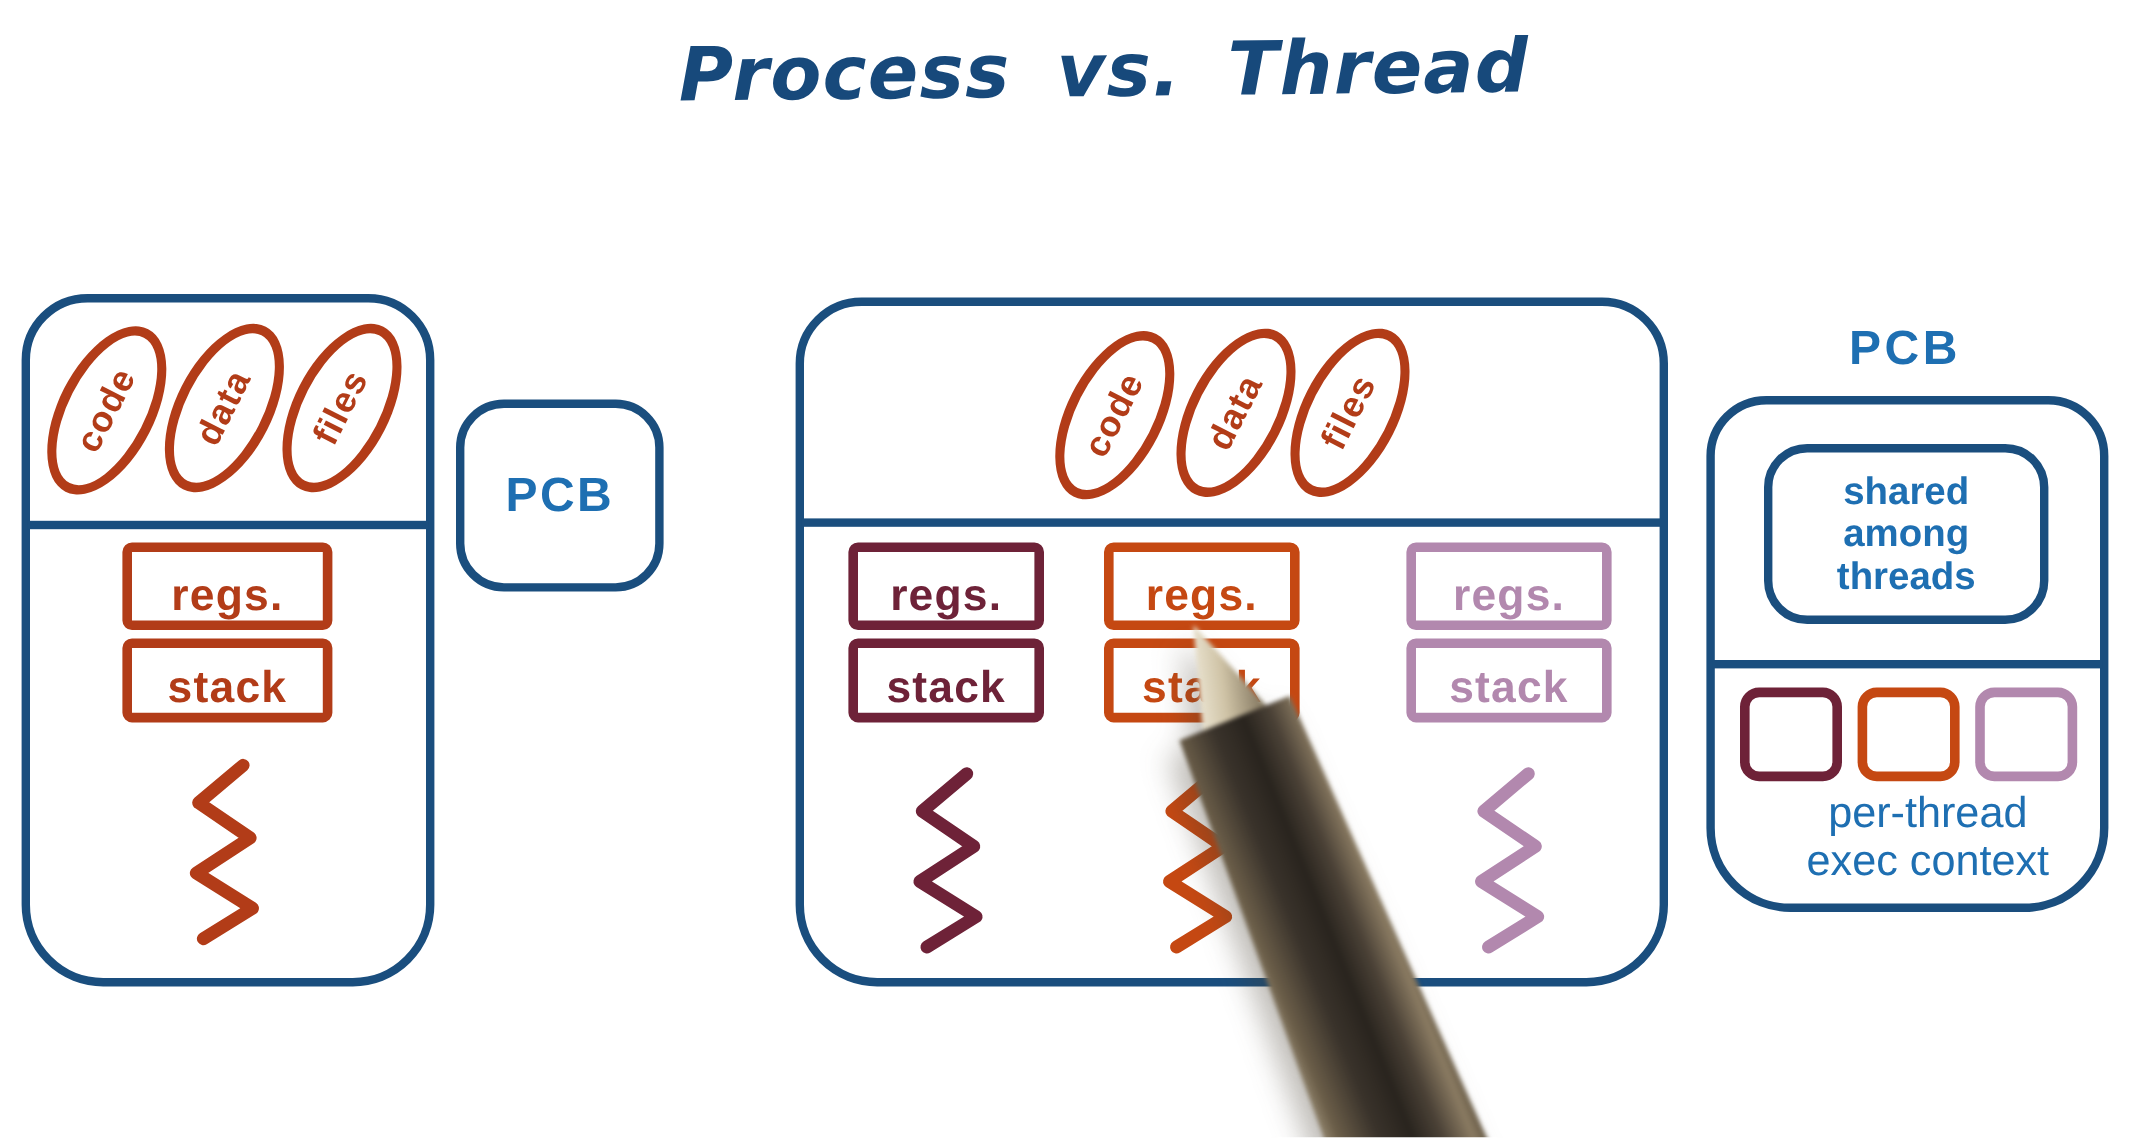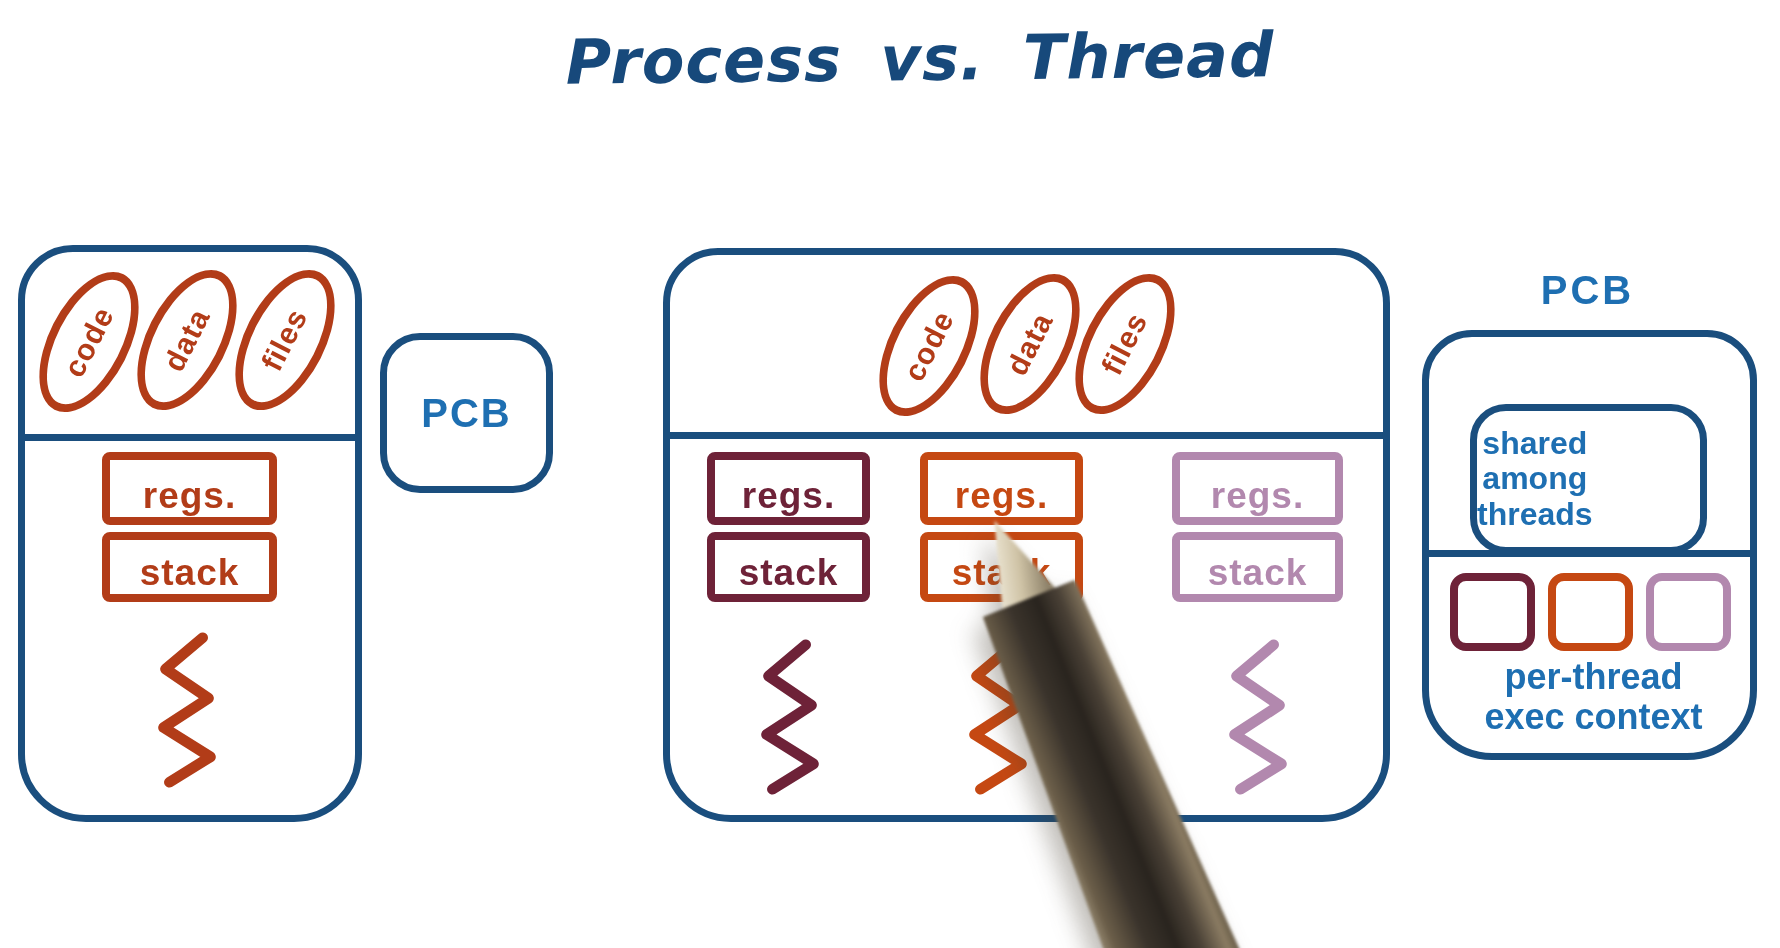--- a/index.html
+++ b/index.html
@@ -58,33 +58,33 @@
     font-weight:bold;font-size:40px;color:var(--blue-text);letter-spacing:3px;
   }
   .pcb-right{
     position:absolute;left:1422px;top:330px;width:335px;height:430px;
     border:7px solid var(--navy);border-radius:50px 50px 70px 70px;
     box-sizing:border-box;background:#fff;
   }
   .shared-box{
     position:absolute;left:41px;top:33px;width:237px;height:150px;
     border:7px solid var(--navy);border-radius:36px;box-sizing:border-box;
-    display:flex;align-items:center;justify-content:flex-start;margin-top:34px;
+    display:flex;align-items:center;justify-content:center;
   }
   .shared-box span{
     font-weight:bold;font-size:32px;line-height:1.1;color:var(--blue-text);
     text-align:center;white-space:pre-line;
   }
   .swatch{
     position:absolute;top:236px;width:85px;height:78px;border:8px solid;
     border-radius:16px;box-sizing:border-box;background:#fff;
   }
   .per-thread{
-    position:absolute;left:4px;top:320px;width:100%;text-align:center;
-    font-weight:bold;font-size:36px;line-height:1.1;color:var(--blue-text);
+    position:absolute;left:17px;top:320px;width:100%;text-align:center;
+    font-weight:normal;font-size:36px;line-height:1.1;color:var(--blue-text);
     white-space:pre-line;
   }
   
   .pen{
     position:absolute;left:920px;top:519px;width:160px;height:580px;
     transform:rotate(-22deg);transform-origin:80px 8px;z-index:50;
     filter:blur(1.6px) drop-shadow(-14px 10px 12px rgba(70,60,45,0.35));
   }
   .pen-tip{
     margin-left:45px;width:70px;height:88px;

